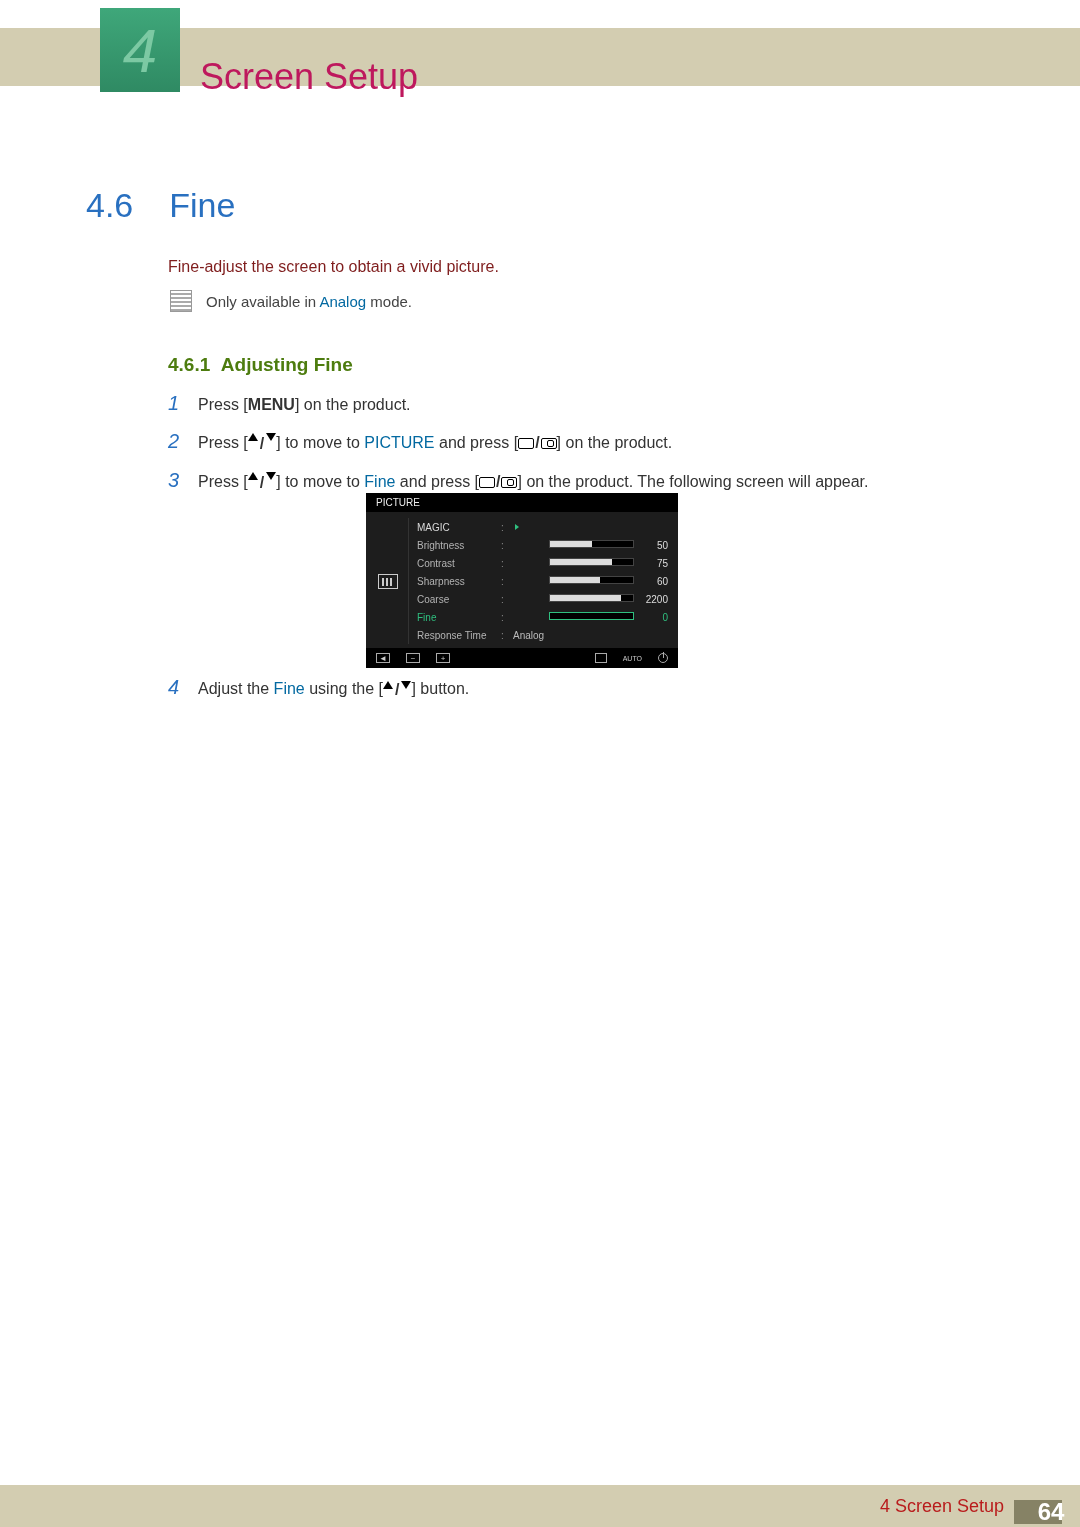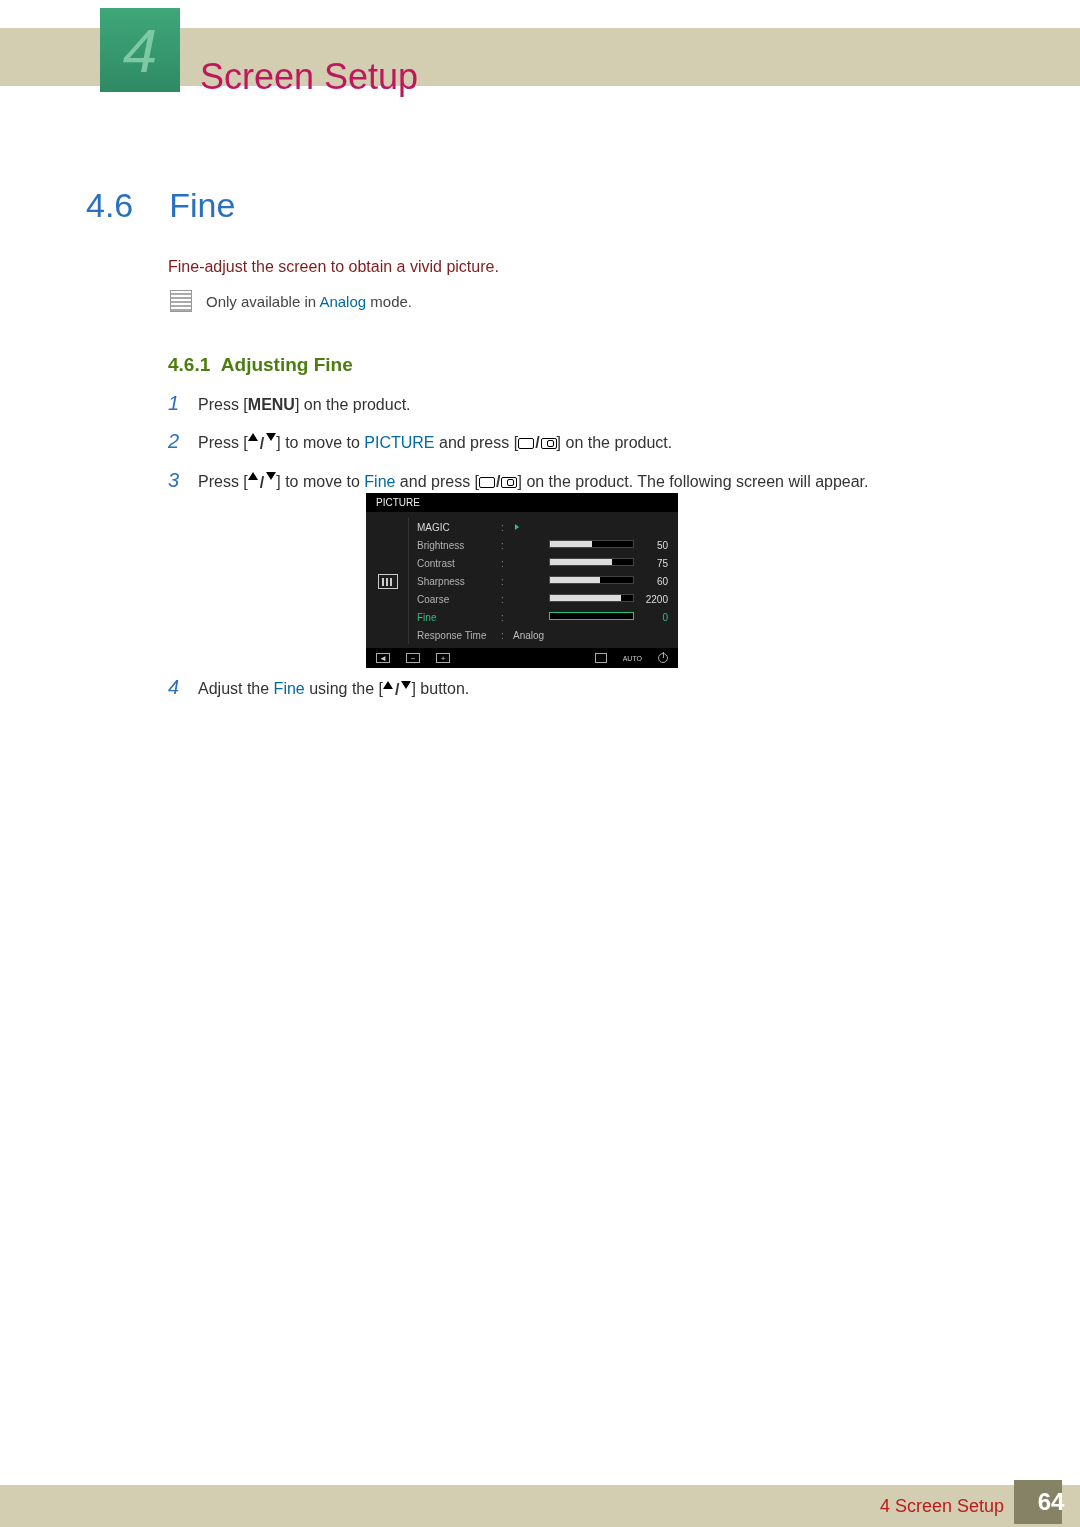--- a/index.html
+++ b/index.html
@@ -314,21 +314,21 @@
     right: 76px;
     bottom: 10px;
     font-size: 18px;
     color: #b91c1c;
   }
   .footer-page-box {
     position: absolute;
     right: 18px;
     bottom: 3px;
     width: 48px;
-    height: 44px;
+    height: 24px;
     background: #868265;
     color: #fff;
     font-size: 24px;
     font-weight: bold;
     display: flex;
     align-items: center;
     justify-content: center;
     padding-left: 26px;
   }
 </style>

